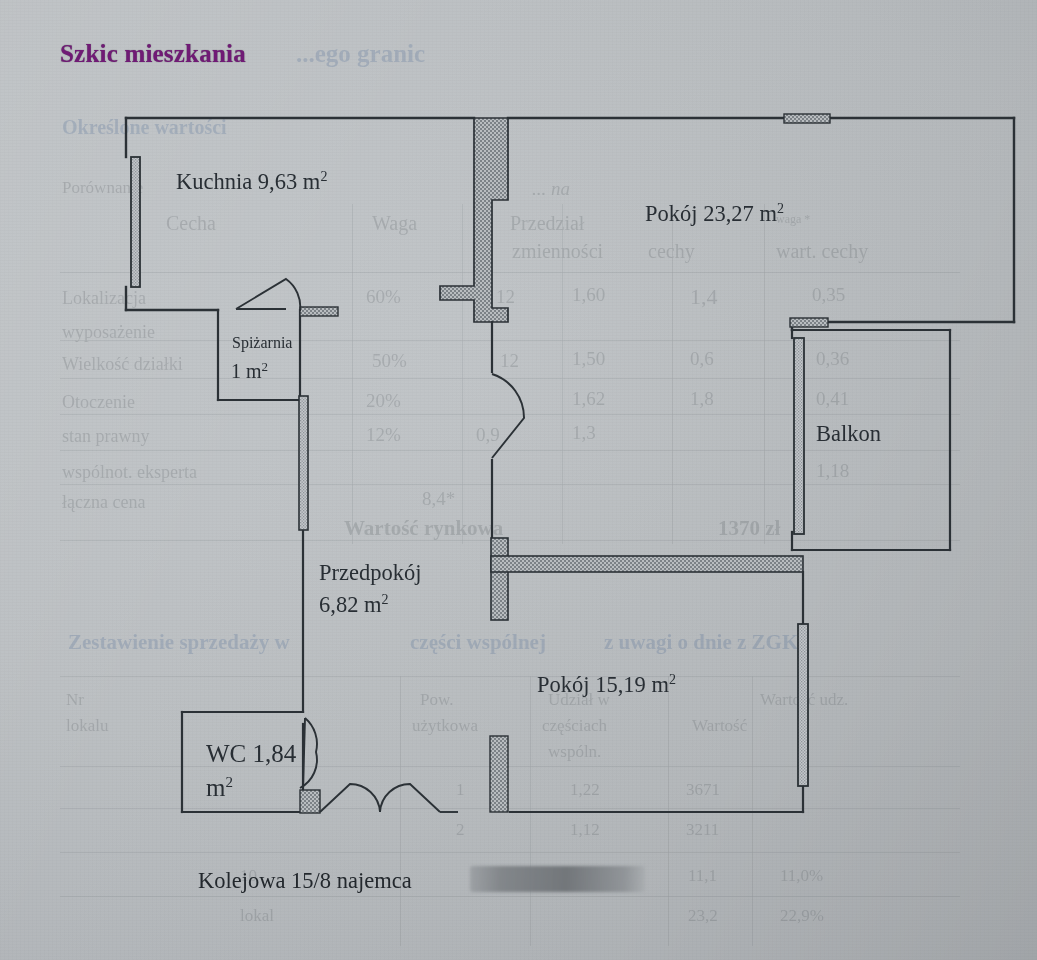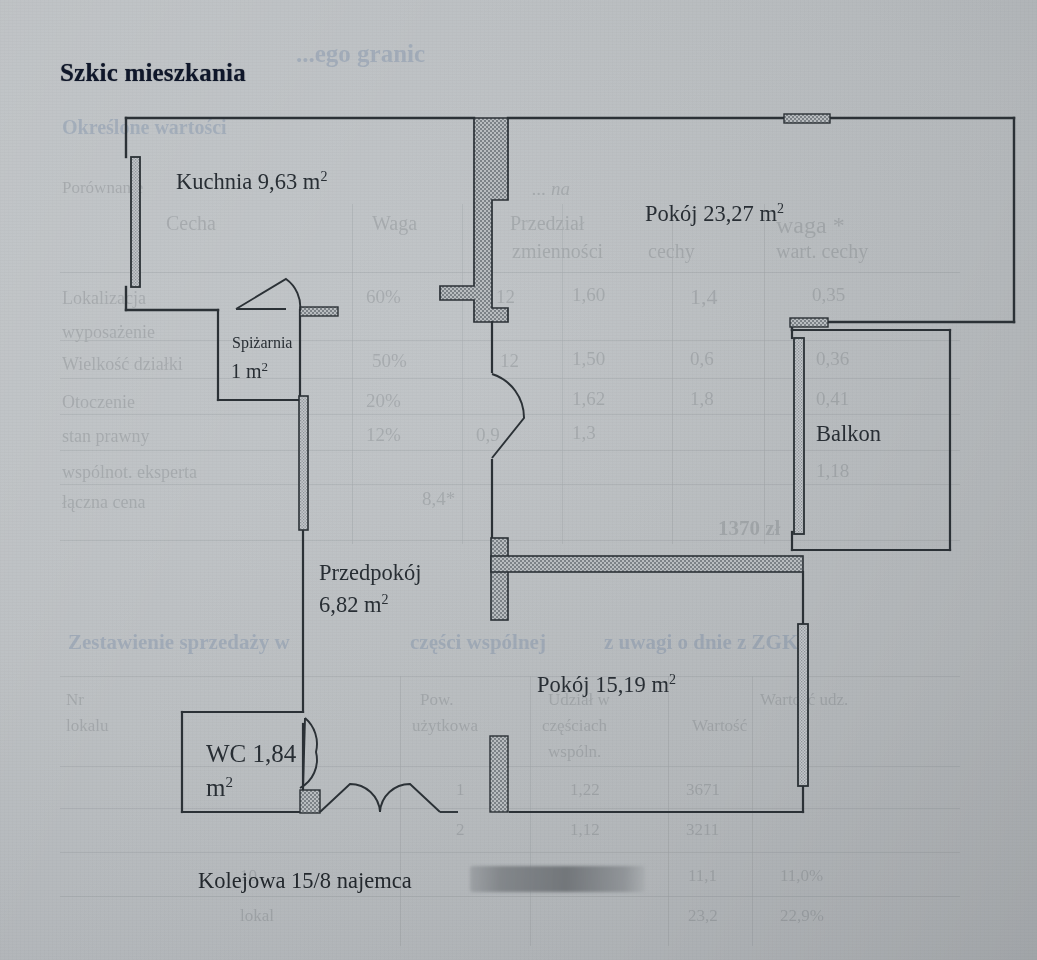--- a/index.html
+++ b/index.html
@@ -60,23 +60,22 @@
     border-left: 1px solid rgba(60,67,72,.5);
   }
 
   #page-title {
     position: absolute;
     left: 60px;
     top: 40px;
     font-size: 25px;
     font-weight: bold;
     letter-spacing: .2px;
-    color: #0f172a;
+    color: #701a75;
     text-shadow: 0 0 1.1px rgba(35,40,45,.6);
-    margin-top: 19px;
   }
 
   #plan-wrap {
     position: absolute;
     left: 0;
     top: 0;
     width: 823px;
     height: 960px;
   }
   svg#plan { display: block; }
@@ -116,21 +115,21 @@
 <div id="bleed">
   <div class="bl blue" style="left:296px; top:40px; font-size:25px; font-weight:bold;">...ego granic</div>
   <div class="bl blue" style="left:62px; top:116px; font-size:20px; font-weight:bold;">Określone wartości</div>
   <div class="bl" style="left:62px; top:178px; font-size:17px;">Porównanie</div>
   <div class="bl" style="left:166px; top:212px; font-size:20px;">Cecha</div>
   <div class="bl" style="left:372px; top:212px; font-size:20px;">Waga</div>
   <div class="bl" style="left:510px; top:212px; font-size:20px;">Przedział</div>
   <div class="bl" style="left:512px; top:240px; font-size:20px;">zmienności</div>
   <div class="bl" style="left:648px; top:240px; font-size:20px;">cechy</div>
   <div class="bl" style="left:776px; top:240px; font-size:20px;">wart. cechy</div>
-  <div class="bl" style="left:776px; top:212px; font-size:24px;font-family:Liberation Serif, serif;">waga *</div>
+  <div class="bl" style="left:776px; top:212px; font-size:12px;font-family:Liberation Serif, serif;">waga *</div>
   <div class="bl" style="left:532px; top:178px; font-size:19px;font-style:italic;">... na</div>
   <div class="bl" style="left:62px; top:288px; font-size:18px;">Lokalizacja</div>
   <div class="bl" style="left:366px; top:286px; font-size:19px;">60%</div>
   <div class="bl" style="left:496px; top:286px; font-size:19px;">12</div>
   <div class="bl" style="left:572px; top:284px; font-size:19px;">1,60</div>
   <div class="bl" style="left:690px; top:284px; font-size:22px;">1,4</div>
   <div class="bl" style="left:812px; top:284px; font-size:19px;">0,35</div>
   <div class="bl" style="left:62px; top:322px; font-size:18px;">wyposażenie</div>
   <div class="bl" style="left:62px; top:354px; font-size:18px;">Wielkość działki</div>
   <div class="bl" style="left:372px; top:350px; font-size:19px;">50%</div>
@@ -144,20 +143,21 @@
   <div class="bl" style="left:690px; top:388px; font-size:19px;">1,8</div>
   <div class="bl" style="left:816px; top:388px; font-size:19px;">0,41</div>
   <div class="bl" style="left:62px; top:426px; font-size:18px;">stan prawny</div>
   <div class="bl" style="left:366px; top:424px; font-size:19px;">12%</div>
   <div class="bl" style="left:476px; top:424px; font-size:19px;">0,9</div>
   <div class="bl" style="left:572px; top:422px; font-size:19px;">1,3</div>
   <div class="bl" style="left:62px; top:462px; font-size:18px;">wspólnot. eksperta</div>
   <div class="bl" style="left:816px; top:460px; font-size:19px;">1,18</div>
   <div class="bl" style="left:62px; top:492px; font-size:18px;">łączna cena</div>
   <div class="bl" style="left:422px; top:488px; font-size:19px;">8,4*</div>
+  <div class="bl" style="left:344px; top:516px; font-size:21px; font-weight:bold;">Wartość rynkowa</div>
   <div class="bl" style="left:718px; top:516px; font-size:21px; font-weight:bold;">1370 zł</div>
   <div class="bl blue" style="left:68px; top:630px; font-size:21px; font-weight:bold;">Zestawienie sprzedaży w</div>
   <div class="bl blue" style="left:410px; top:630px; font-size:21px; font-weight:bold;">części wspólnej</div>
   <div class="bl blue" style="left:604px; top:630px; font-size:21px; font-weight:bold;">z uwagi o dnie z ZGK</div>
   <div class="bl" style="left:66px; top:690px; font-size:17px;">Nr</div>
   <div class="bl" style="left:66px; top:716px; font-size:17px;">lokalu</div>
   <div class="bl" style="left:420px; top:690px; font-size:17px;">Pow.</div>
   <div class="bl" style="left:412px; top:716px; font-size:17px;">użytkowa</div>
   <div class="bl" style="left:548px; top:690px; font-size:17px;">Udział w</div>
   <div class="bl" style="left:542px; top:716px; font-size:17px;">częściach</div>

